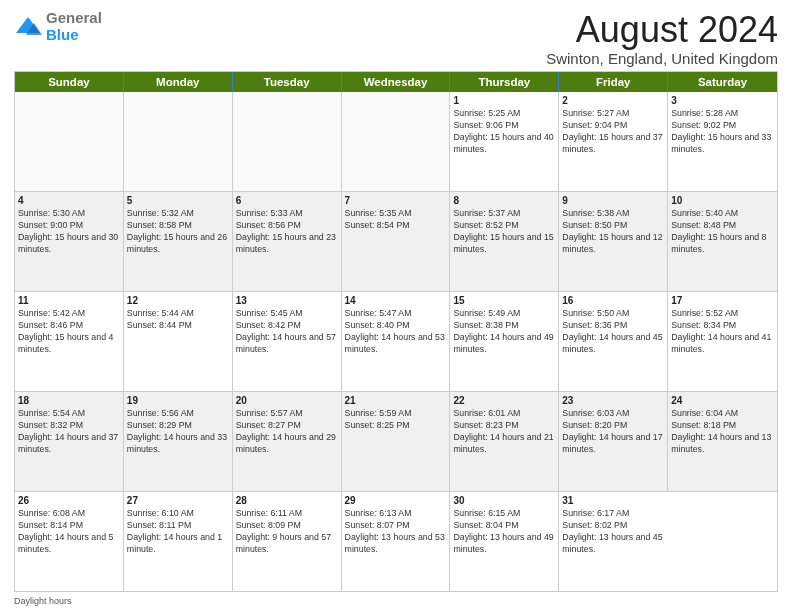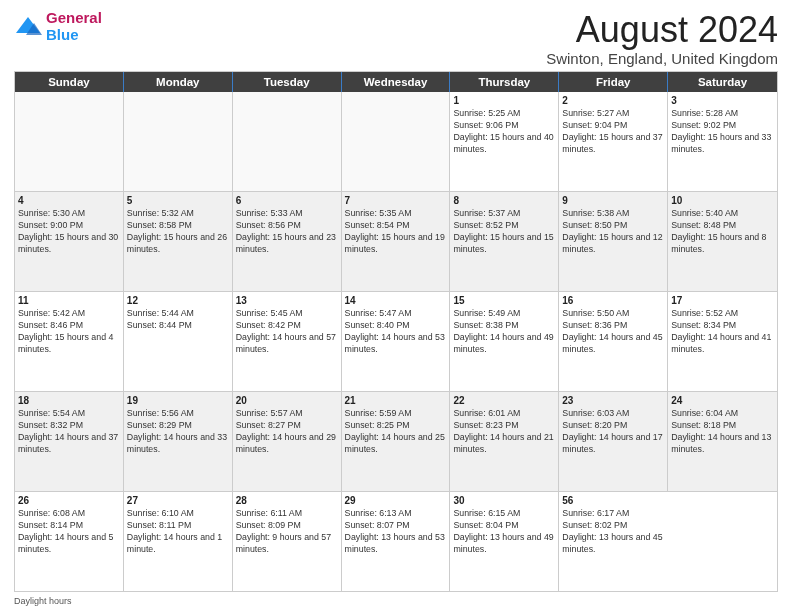--- a/index.html
+++ b/index.html
@@ -29,21 +29,21 @@
       gap: 4px;
     }
     .logo-text {
       display: flex;
       flex-direction: column;
       line-height: 1.1;
     }
     .logo-general {
       font-size: 15px;
       font-weight: bold;
-      color: #be185d;
+      color: #737373;
     }
     .logo-blue {
       font-size: 15px;
       font-weight: bold;
       color: #2196F3;
     }
     .logo-icon {
       width: 28px;
       height: 28px;
     }
@@ -62,21 +62,21 @@
     }
     .calendar {
       flex: 1;
       display: flex;
       flex-direction: column;
       border: 1px solid #ccc;
     }
     .cal-header {
       display: grid;
       grid-template-columns: repeat(7, 1fr);
-      background: #404040;
+      background: #4d7c0f;
     }
     .cal-header-cell {
       color: #fff;
       font-size: 11.5px;
       font-weight: bold;
       text-align: center;
       padding: 4px 2px;
       border-right: 1px solid #3a7cc7;
     }
     .cal-header-cell:last-child { border-right: none; }
@@ -189,21 +189,20 @@
           <div class="cal-cell shade">
             <div class="day-num">6</div>
             <div>Sunrise: 5:33 AM</div>
             <div>Sunset: 8:56 PM</div>
             <div>Daylight: 15 hours and 23 minutes.</div>
           </div>
           <div class="cal-cell shade">
             <div class="day-num">7</div>
             <div>Sunrise: 5:35 AM</div>
             <div>Sunset: 8:54 PM</div>
-            <div>Daylight: 15 hours and 19 minutes.</div>
           </div>
           <div class="cal-cell shade">
             <div class="day-num">8</div>
             <div>Sunrise: 5:37 AM</div>
             <div>Sunset: 8:52 PM</div>
             <div>Daylight: 15 hours and 15 minutes.</div>
           </div>
           <div class="cal-cell shade">
             <div class="day-num">9</div>
             <div>Sunrise: 5:38 AM</div>
@@ -276,21 +275,20 @@
           <div class="cal-cell shade">
             <div class="day-num">20</div>
             <div>Sunrise: 5:57 AM</div>
             <div>Sunset: 8:27 PM</div>
             <div>Daylight: 14 hours and 29 minutes.</div>
           </div>
           <div class="cal-cell shade">
             <div class="day-num">21</div>
             <div>Sunrise: 5:59 AM</div>
             <div>Sunset: 8:25 PM</div>
-            <div>Daylight: 14 hours and 25 minutes.</div>
           </div>
           <div class="cal-cell shade">
             <div class="day-num">22</div>
             <div>Sunrise: 6:01 AM</div>
             <div>Sunset: 8:23 PM</div>
             <div>Daylight: 14 hours and 21 minutes.</div>
           </div>
           <div class="cal-cell shade">
             <div class="day-num">23</div>
             <div>Sunrise: 6:03 AM</div>
@@ -329,21 +327,21 @@
             <div>Sunset: 8:07 PM</div>
             <div>Daylight: 13 hours and 53 minutes.</div>
           </div>
           <div class="cal-cell">
             <div class="day-num">30</div>
             <div>Sunrise: 6:15 AM</div>
             <div>Sunset: 8:04 PM</div>
             <div>Daylight: 13 hours and 49 minutes.</div>
           </div>
           <div class="cal-cell">
-            <div class="day-num">56</div>
+            <div class="day-num">31</div>
             <div>Sunrise: 6:17 AM</div>
             <div>Sunset: 8:02 PM</div>
             <div>Daylight: 13 hours and 45 minutes.</div>
           </div>
         </div>
       </div>
   </div>
 
   <div class="footer">
     <span>Daylight hours</span>

